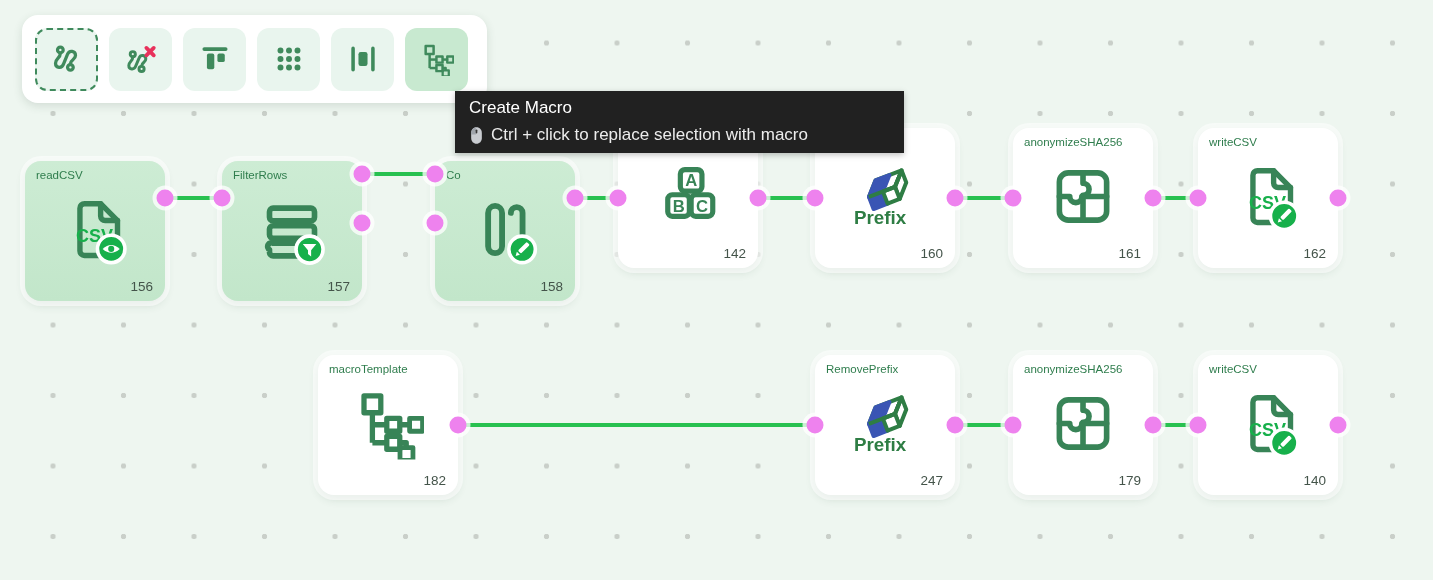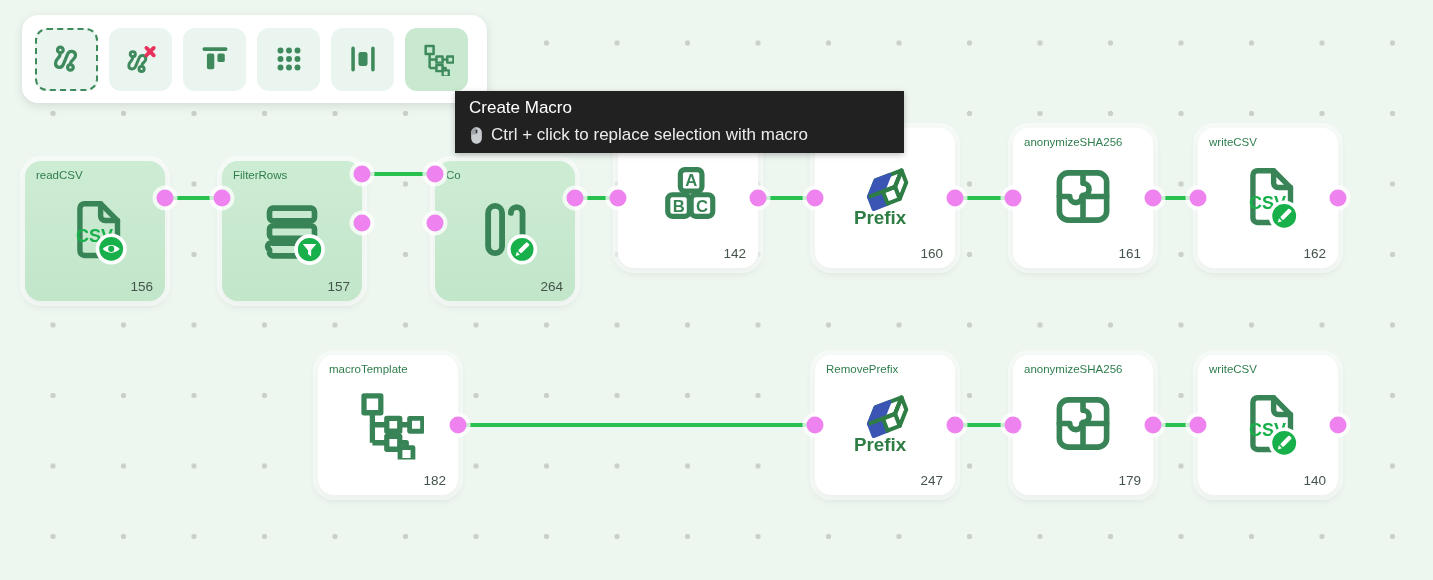--- a/index.html
+++ b/index.html
@@ -117,21 +117,21 @@
         <svg viewBox="0 0 32 32" fill="none" stroke="#388457" stroke-width="2.6" stroke-linejoin="round">
           <rect x="8.5" y="5.5" width="6.2" height="21" rx="3.1"></rect>
           <path d="M18.6 8.6 a2.6 2.6 0 0 1 5.2 0 V20.5 a2.6 2.6 0 0 0 1.3 2.2" stroke-linecap="round"></path>
           <circle cx="23.6" cy="24.8" r="5.9" fill="#17b04b" stroke="#ffffff" stroke-width="1.6"></circle>
           <g transform="rotate(45 23.6 24.8)" stroke="none" fill="#ffffff">
             <rect x="22.7" y="21" width="1.9" height="5.5" rx="0.5"></rect>
             <path d="M22.7 27.2 l0.95 1.7 0.95 -1.7 z"></path>
           </g>
         </svg>
       </div>
-      <div class="node-number">264</div>
+      <div class="node-number">158</div>
     </div>
     <div class="node" style="left: 618px; top: 128px;">
       <div class="node-label"></div>
       <div class="node-icon">
         <svg viewBox="0 0 32 32" fill="none" stroke="#388457" stroke-width="2.3" stroke-linejoin="round">
           <rect x="12.6" y="4" width="9.6" height="9.6" rx="2"></rect>
           <rect x="7" y="15.2" width="9.6" height="9.6" rx="2"></rect>
           <rect x="17.4" y="15.2" width="9.6" height="9.6" rx="2"></rect>
           <text x="14.8" y="11.5" font-size="7.4" font-weight="bold" fill="#388457" stroke="none" font-family="Liberation Sans, sans-serif">A</text>
           <text x="9.2" y="22.7" font-size="7.4" font-weight="bold" fill="#388457" stroke="none" font-family="Liberation Sans, sans-serif">B</text>

